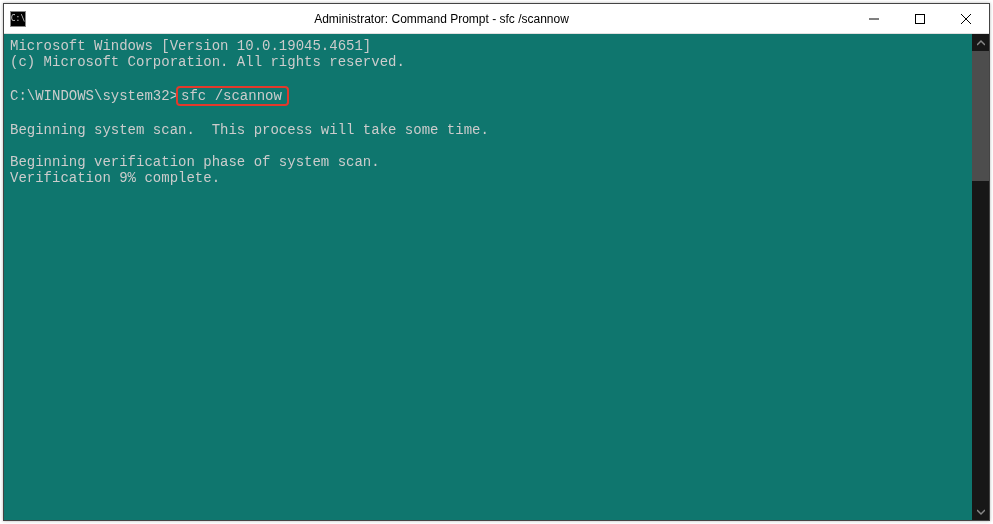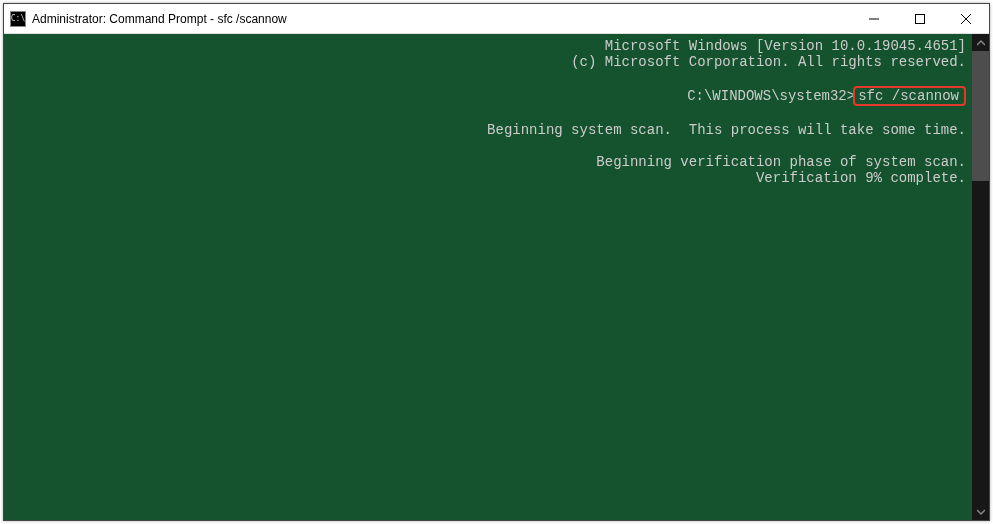--- a/index.html
+++ b/index.html
@@ -42,43 +42,43 @@
       align-items: center;
       justify-content: center;
       font-size: 8px;
       color: #ccc;
       font-family: monospace;
     }
     .titlebar-title {
       font-size: 12px;
       color: #000;
       flex: 1;
+      text-align: center;
     }
     .window-controls {
       display: flex;
       height: 100%;
     }
     .window-control {
       width: 46px;
       height: 100%;
       display: flex;
       align-items: center;
       justify-content: center;
       cursor: pointer;
     }
     .window-control svg {
       width: 10px;
       height: 10px;
     }
     .terminal-area {
       flex: 1;
       display: flex;
-      background: #14532d;
+      background: #0f766e;
       overflow: hidden;
-      text-align: right;
     }
     .terminal-content {
       flex: 1;
       padding: 4px 6px;
       font-family: Consolas, "Courier New", monospace;
       font-size: 14px;
       line-height: 16px;
       color: #cccccc;
       white-space: pre;
       overflow: hidden;

